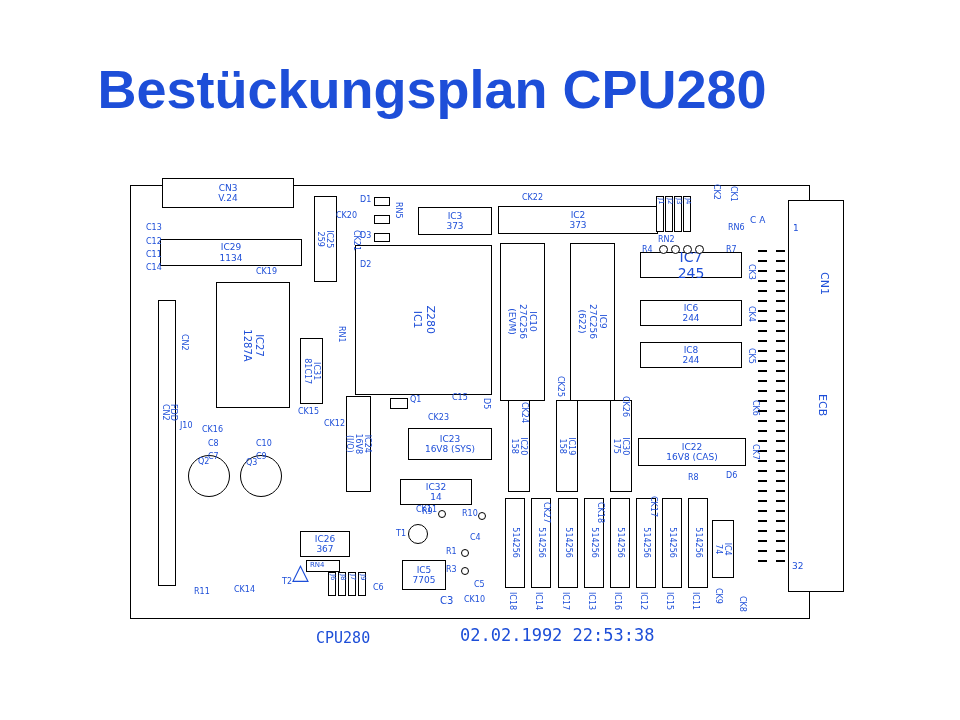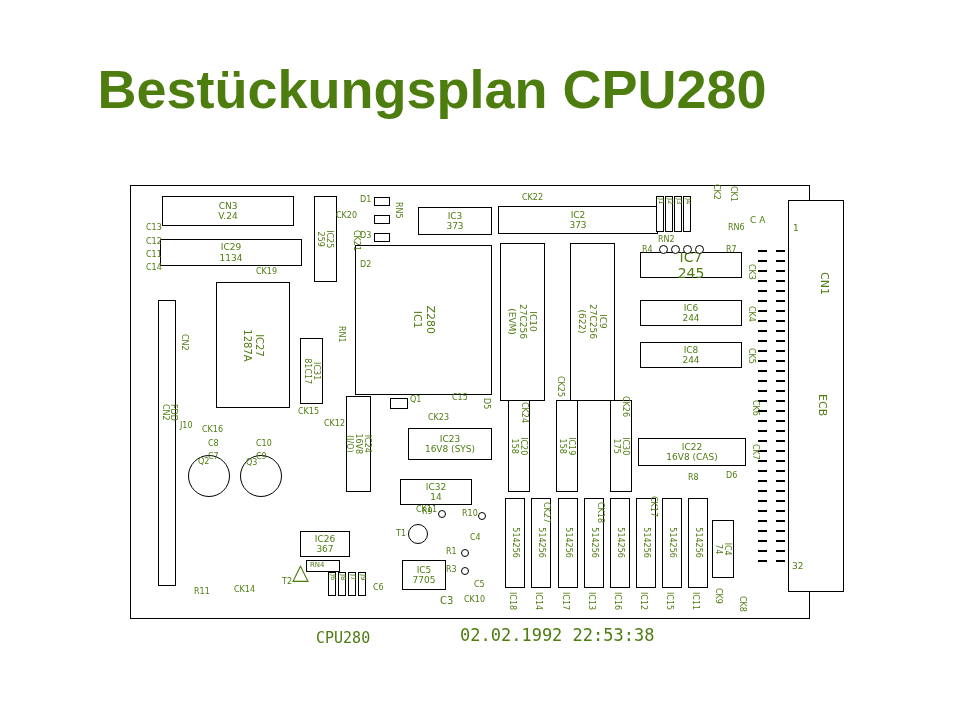--- a/index.html
+++ b/index.html
@@ -1,17 +1,17 @@
 <!DOCTYPE html>
 <html><head>
 <meta charset="utf-8">
 <style>
   html,body{margin:0;padding:0;background:#fff;}
   #screen{position:relative;width:864px;height:720px;background:#ffffff;overflow:hidden;
-          font-family:"DejaVu Sans",sans-serif;color:#4d7c0f;}
+          font-family:"DejaVu Sans",sans-serif;color:#1d4ed8;}
   .title{position:absolute;top:58px;left:0;width:100%;text-align:center;
          font-family:"Liberation Sans",sans-serif;font-weight:700;font-size:54px;letter-spacing:0px;}
   .board{position:absolute;left:130px;top:185px;width:678px;height:432px;border:1.5px solid #000;background:#fff;}
   .cmp{position:absolute;box-sizing:border-box;}
   .rect{border:1px solid #000;background:#fff;display:flex;align-items:center;justify-content:center;}
   .rect .txt{white-space:pre-line;text-align:center;line-height:1.15;display:block;}
   .rect.rot .txt{transform:rotate(90deg);}
   .label{line-height:1.05;white-space:pre-line;}
   .label.rot{transform-origin:0 0;transform:rotate(90deg) translateY(-100%);}
   .circle{border:1px solid #000;border-radius:50%;background:#fff;}
@@ -21,21 +21,21 @@
 </style>
 </head>
 <body>
 
 <div id="screen">
   <div class="title">Bestückungsplan CPU280</div>
   <div class="board"></div>
   <div></div>
   <div class="footer-left">CPU280</div>
   <div class="footer-time">02.02.1992 22:53:38</div>
-<div class="cmp rect" style="left: 162px; top: 196px; width: 132px; height: 30px; font-size: 9px;">
+<div class="cmp rect" style="left: 162px; top: 178px; width: 132px; height: 30px; font-size: 9px;">
       <span class="txt">CN3
 V.24</span>
     </div>
     <div class="cmp rect" style="left: 160px; top: 239px; width: 142px; height: 27px; font-size: 9px;">
       <span class="txt">IC29
 1134</span>
     </div>
     <div class="cmp rect" style="left: 418px; top: 207px; width: 74px; height: 28px; font-size: 9px;">
       <span class="txt">IC3
 373</span>

